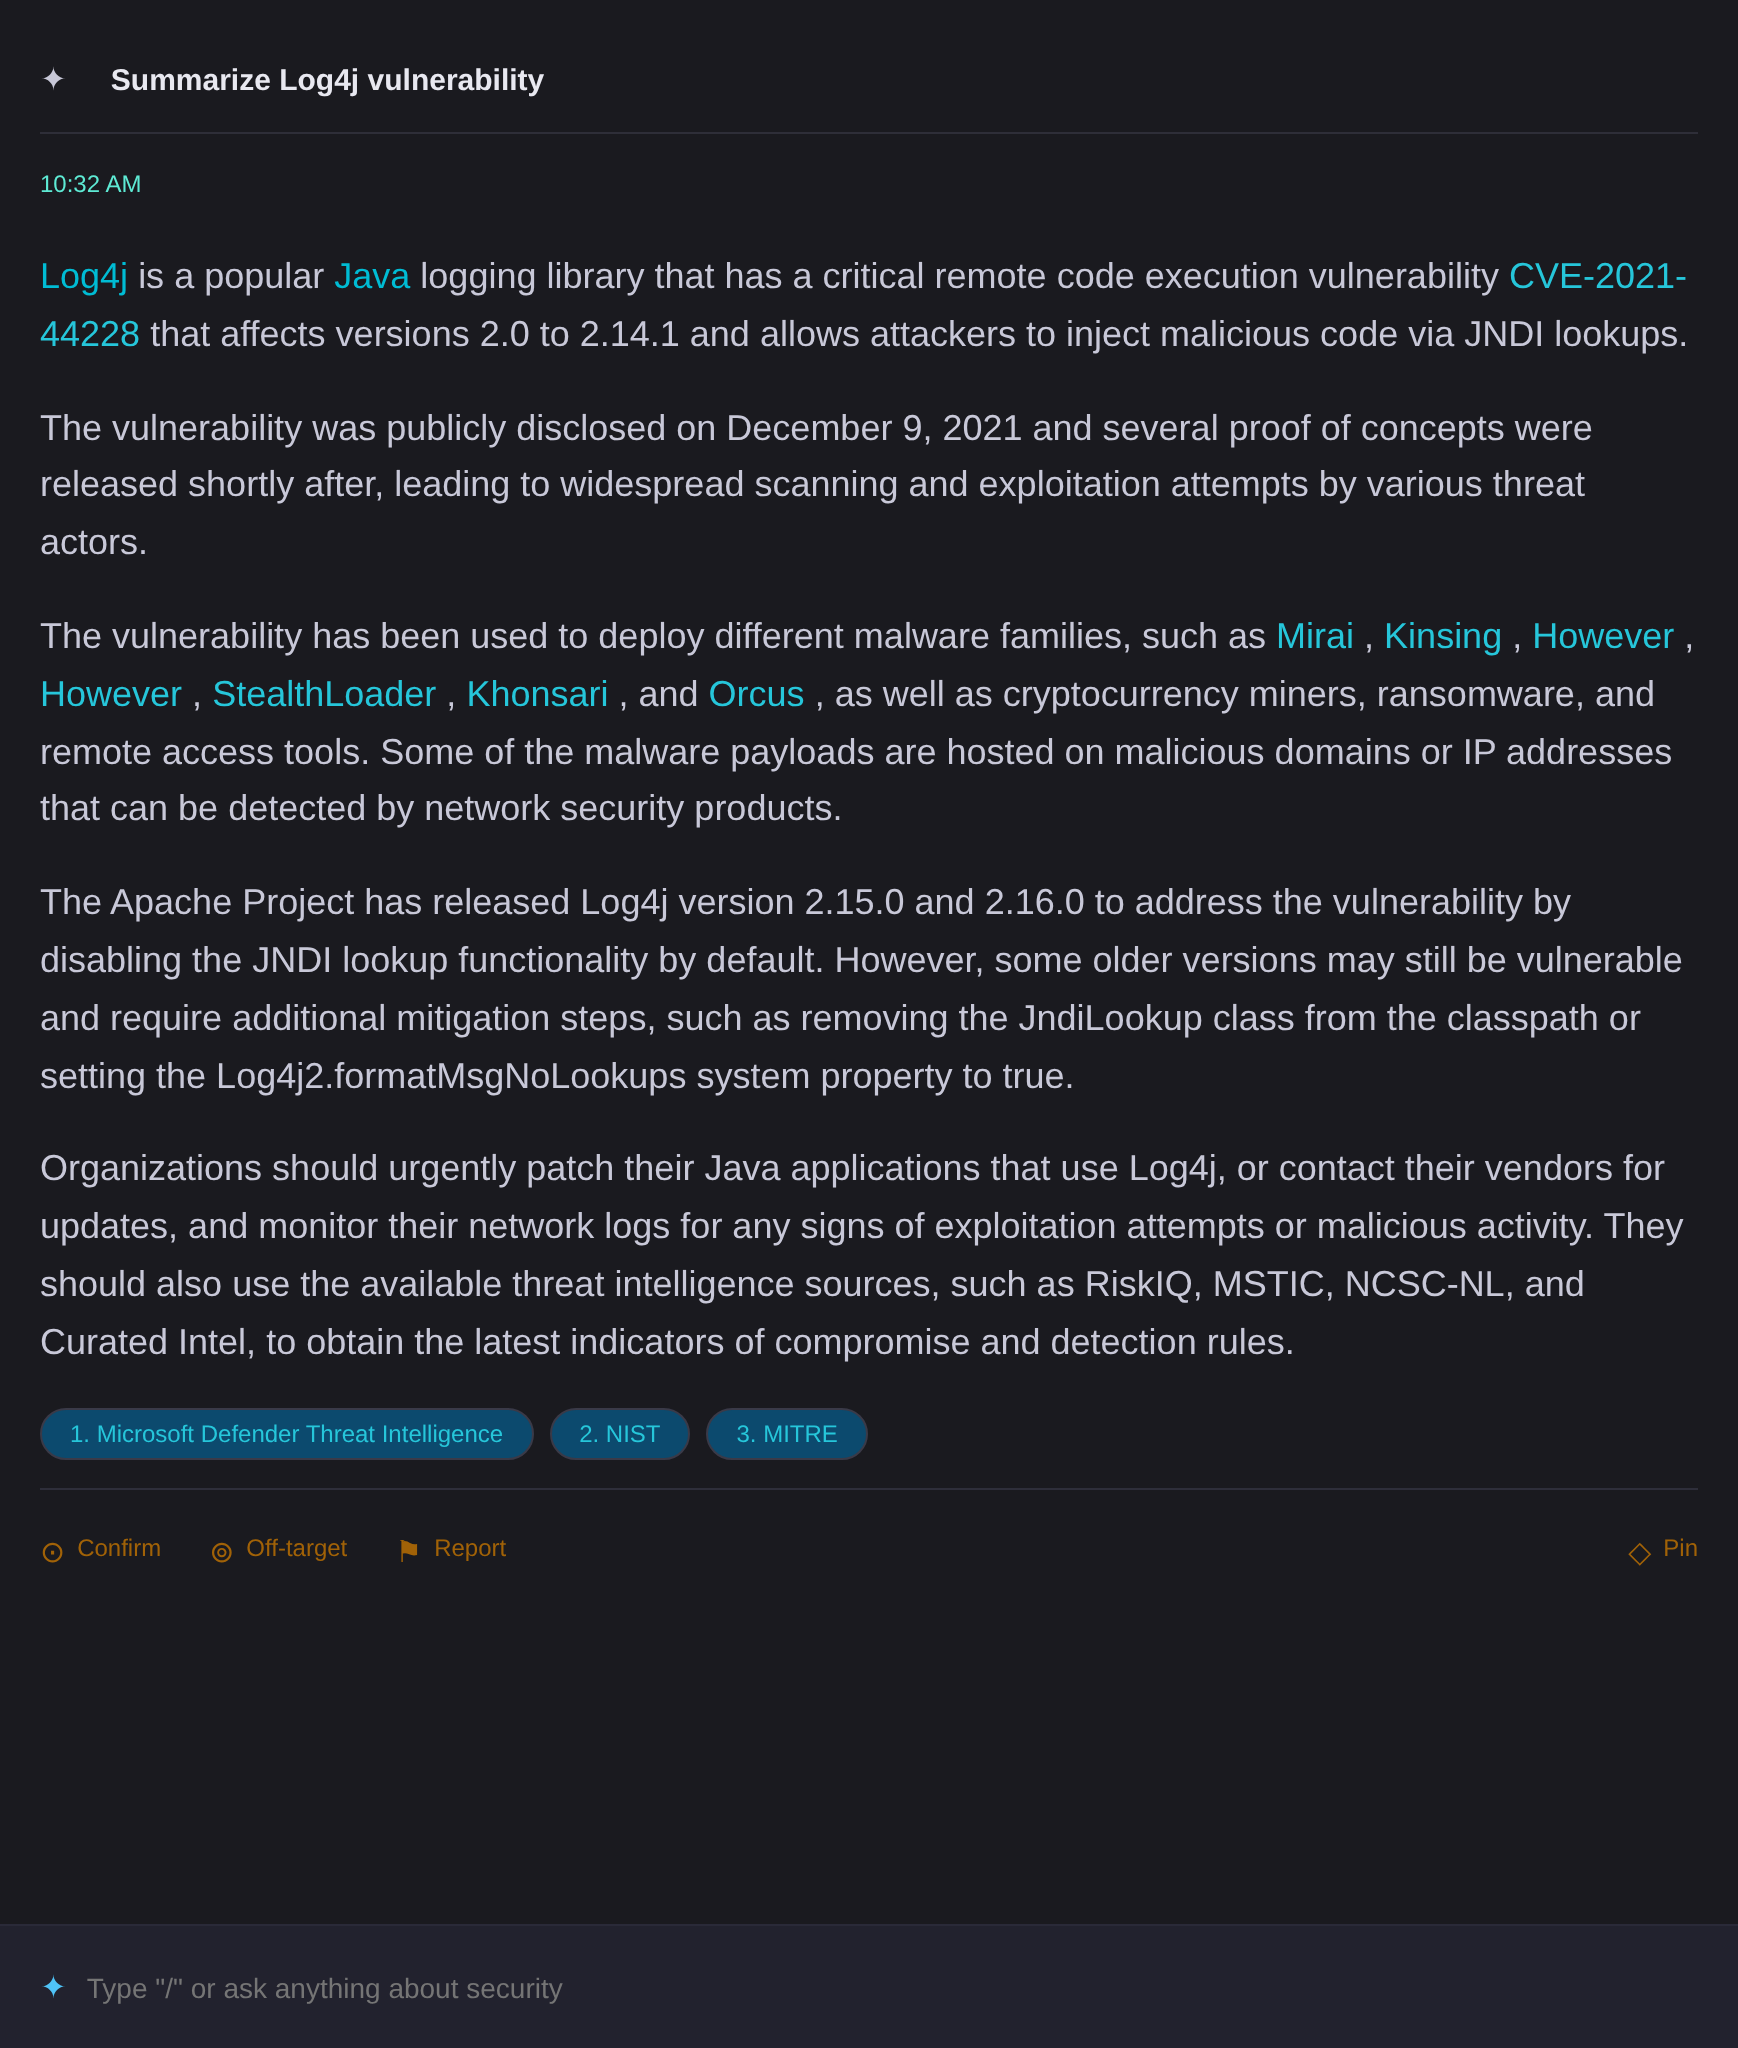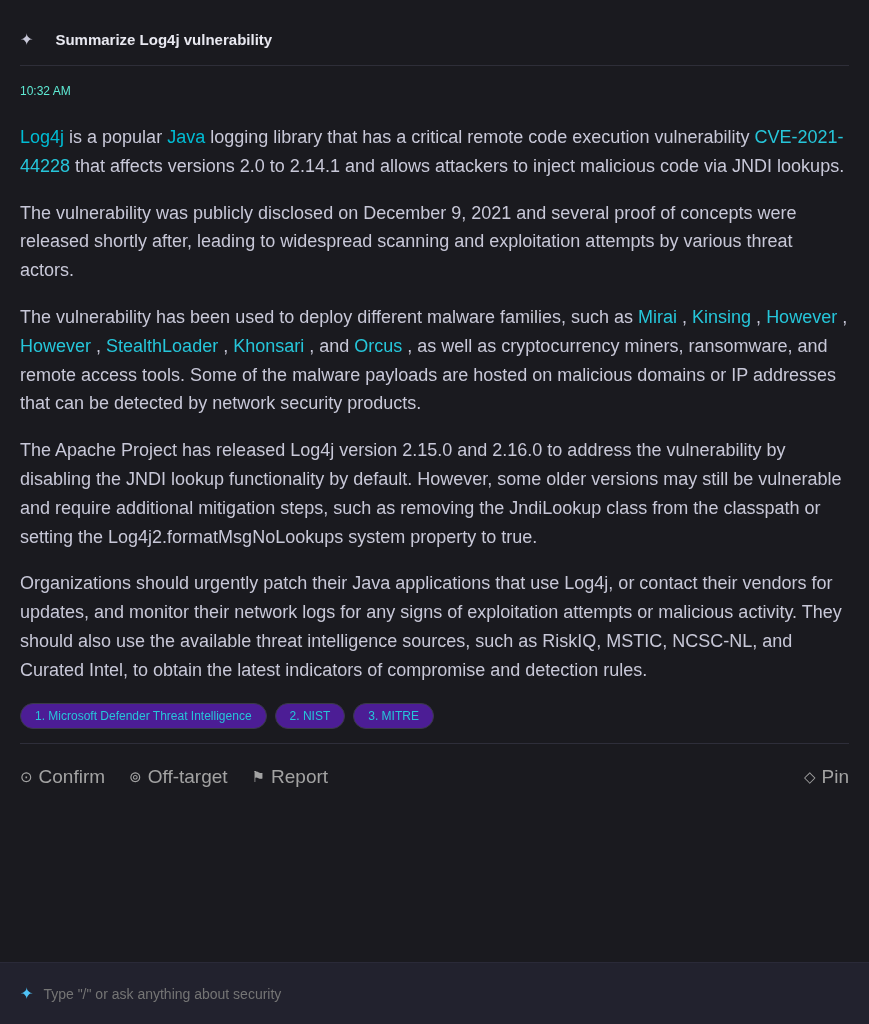--- a/index.html
+++ b/index.html
@@ -80,21 +80,21 @@
       margin-bottom: 10px;
     }
 
     .sources-buttons {
       display: flex;
       gap: 8px;
       flex-wrap: wrap;
     }
 
     .source-btn {
-      background: #4c1d95;
+      background: #0c4a6e;
       border: 1px solid #3a3a48;
       border-radius: 16px;
       padding: 5px 14px;
       font-size: 12px;
       color: #26c6da;
       cursor: pointer;
     }
 
     .divider {
       border: none;
@@ -110,26 +110,25 @@
     }
 
     .action-group {
       display: flex;
       align-items: center;
       gap: 24px;
     }
 
     .action-btn {
       display: flex;
-      align-items: center;
       gap: 6px;
       background: none;
       border: none;
-      color: #a3a3a3;
-      font-size: 19px;
+      color: #a16207;
+      font-size: 12px;
       cursor: pointer;
       padding: 0;
     }
 
     .action-icon {
       font-size: 15px;
     }
 
     .footer-input-area {
       background: #22222e;

